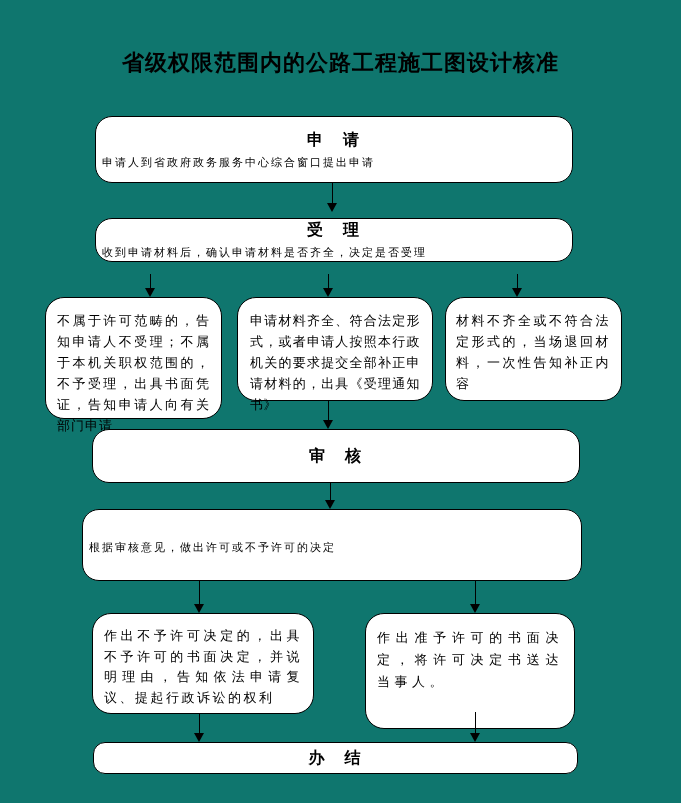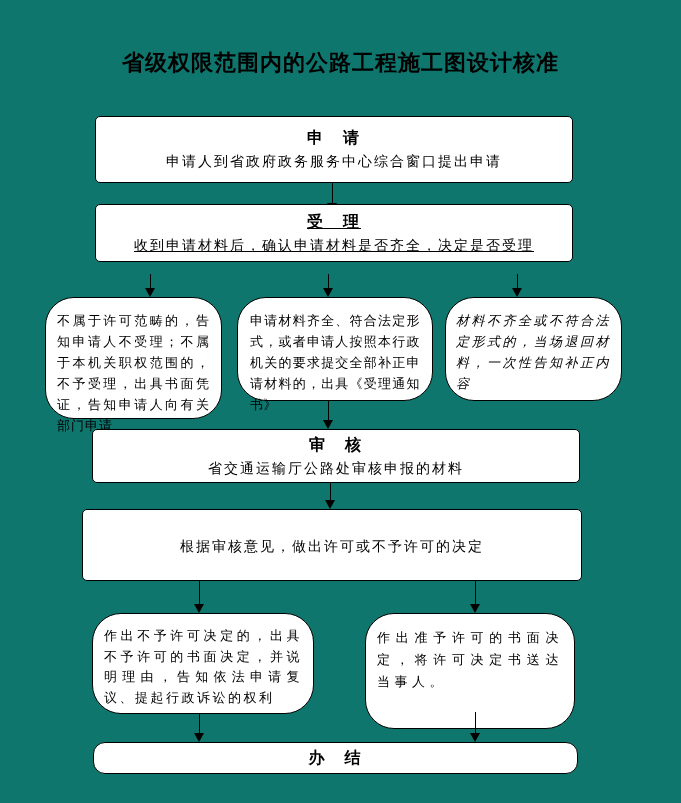--- a/index.html
+++ b/index.html
@@ -21,31 +21,31 @@
     font-size: 22px;
     font-weight: bold;
     letter-spacing: 1px;
   }
   .node {
     position: absolute;
     border: 1.5px solid #000;
     background: #fff;
     border-radius: 15px;
   }
-  .node.big   { border-radius: 5px; }
-  .node.small { border-radius: 29px; }
+  .node.big   { border-radius: 17px; }
+  .node.small { border-radius: 19px; }
   .hd {
     text-align: center;
     font-weight: bold;
     font-size: 16px;
     letter-spacing: 2px;
   }
   .ds {
-    text-align: center;
-    font-size: 14px;
+    text-align: left;
+    font-size: 11px;
     letter-spacing: 2px;
     margin-top: 4px;
   }
   .center-stack {
     display: flex;
     flex-direction: column;
     justify-content: center;
     height: 100%;
     padding: 2px 6px;
   }
@@ -84,21 +84,21 @@
   <div class="node big" style="left:95px; top:116px; width:478px; height:67px;">
     <div class="center-stack">
       <div class="hd">申　请</div>
       <div class="ds">申请人到省政府政务服务中心综合窗口提出申请</div>
     </div>
   </div>
 
   <div class="vline" style="left:331.5px; top:183px; height:21px;"></div>
   <div class="arrowhead" style="left:327px; top:203px;"></div>
 
-  <div class="node big" style="left:95px; top:204px; width:478px; height:58px;text-decoration:underline;">
+  <div class="node big" style="left:95px; top:218px; width:478px; height:44px;">
     <div class="center-stack">
       <div class="hd">受　理</div>
       <div class="ds">收到申请材料后，确认申请材料是否齐全，决定是否受理</div>
     </div>
   </div>
 
   <div class="vline" style="left:149.5px; top:274px; height:15px;"></div>
   <div class="arrowhead" style="left:145px; top:288px;"></div>
   <div class="vline" style="left:327.5px; top:274px; height:15px;"></div>
   <div class="arrowhead" style="left:323px; top:288px;"></div>
@@ -106,31 +106,30 @@
   <div class="arrowhead" style="left:512px; top:288px;"></div>
 
   <div class="node small" style="left:45px; top:297px; width:177px; height:122px;">
     <div class="tx tight">不属于许可范畴的，告知申请人不受理；不属于本机关职权范围的，不予受理，出具书面凭证，告知申请人向有关部门申请</div>
   </div>
 
   <div class="node small" style="left:237px; top:297px; width:196px; height:104px;">
     <div class="tx mid">申请材料齐全、符合法定形式，或者申请人按照本行政机关的要求提交全部补正申请材料的，出具《受理通知书》</div>
   </div>
 
-  <div class="node small" style="left:445px; top:297px; width:177px; height:104px;font-style:italic;">
+  <div class="node small" style="left:445px; top:297px; width:177px; height:104px;">
     <div class="tx wide">材料不齐全或不符合法定形式的，当场退回材料，一次性告知补正内容</div>
   </div>
 
   <div class="vline" style="left:327.5px; top:401px; height:20px;"></div>
   <div class="arrowhead" style="left:323px; top:420px;"></div>
 
   <div class="node big" style="left:92px; top:429px; width:488px; height:54px;">
     <div class="center-stack">
       <div class="hd">审　核</div>
-      <div class="ds">省交通运输厅公路处审核申报的材料</div>
     </div>
   </div>
 
   <div class="vline" style="left:329.5px; top:483px; height:17px;"></div>
   <div class="arrowhead" style="left:325px; top:500px;"></div>
 
   <div class="node big" style="left:82px; top:509px; width:500px; height:72px;">
     <div class="center-stack">
       <div class="ds">根据审核意见，做出许可或不予许可的决定</div>
     </div>

